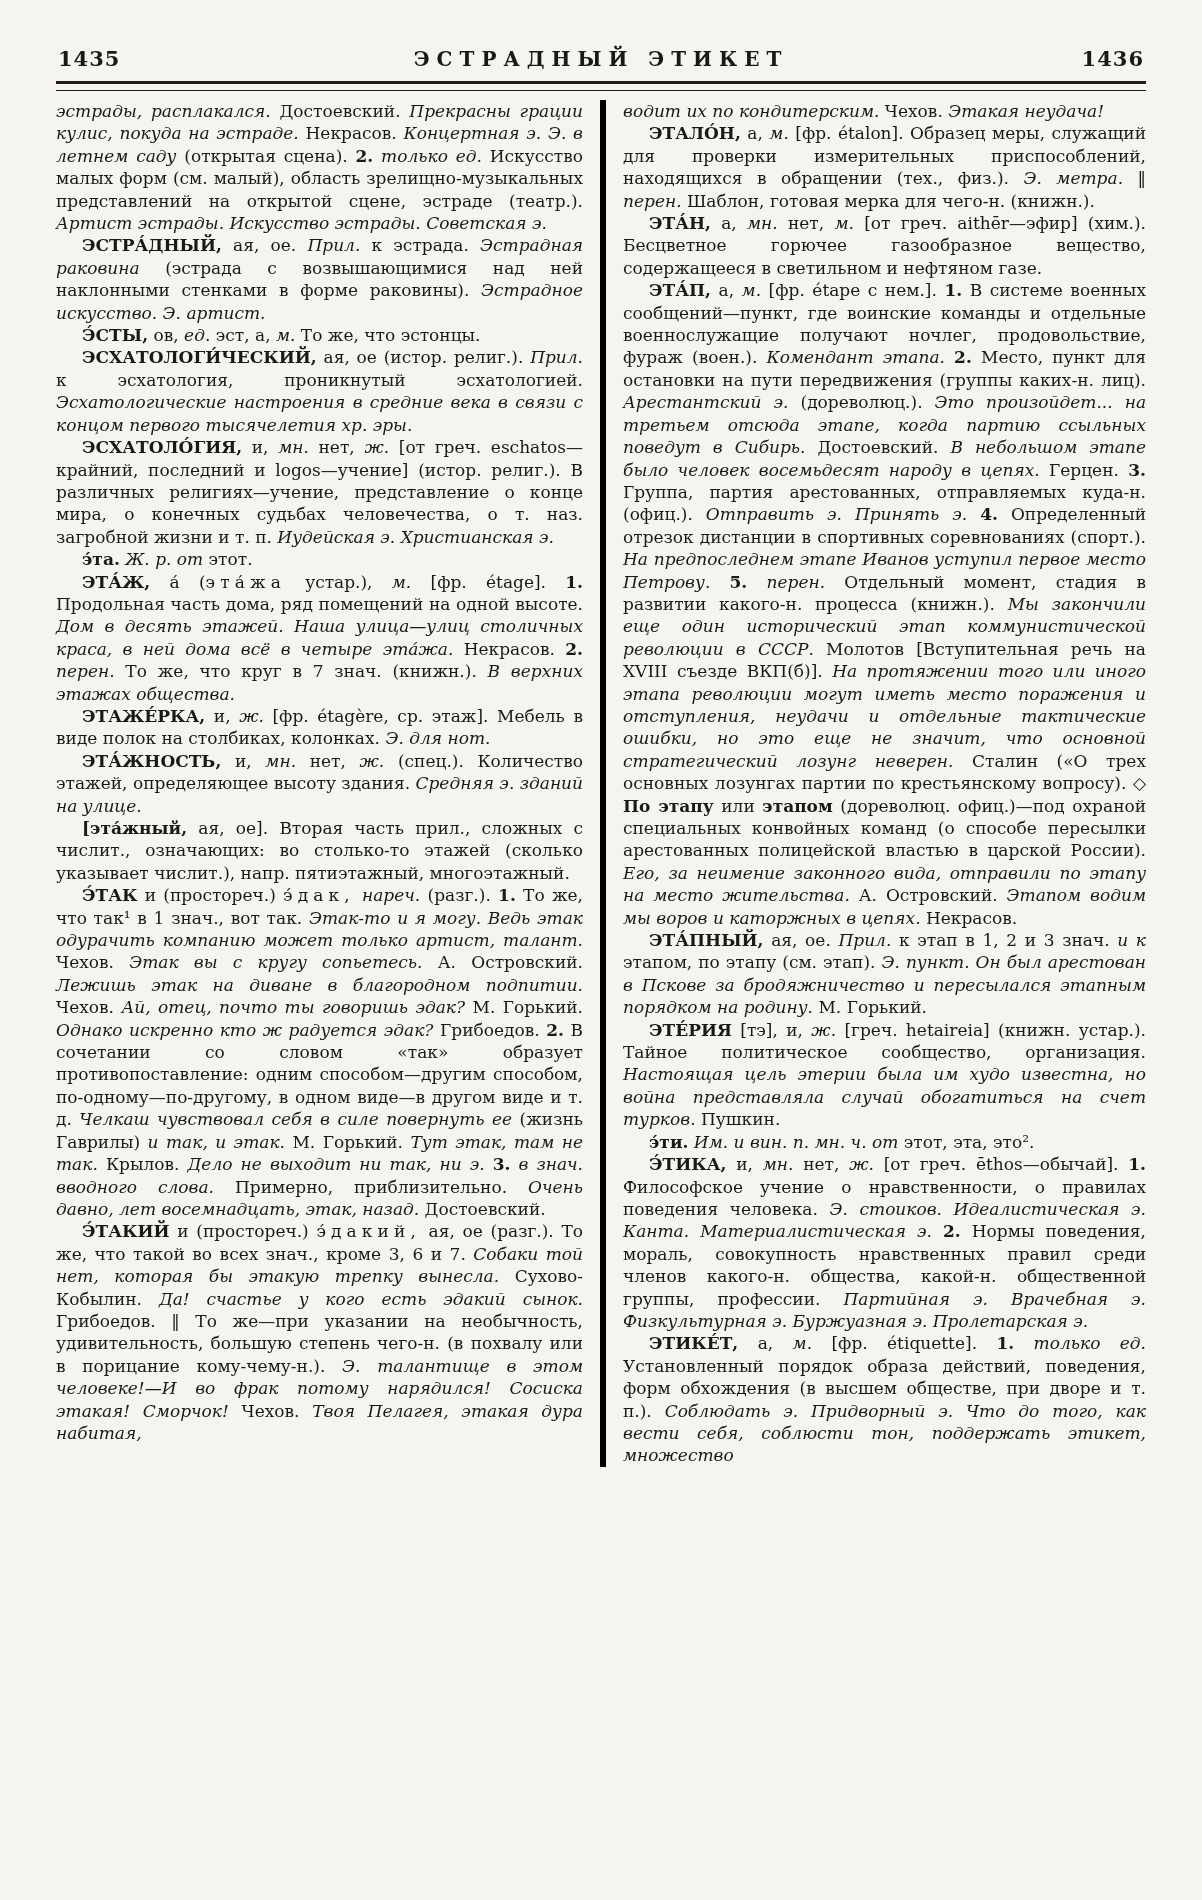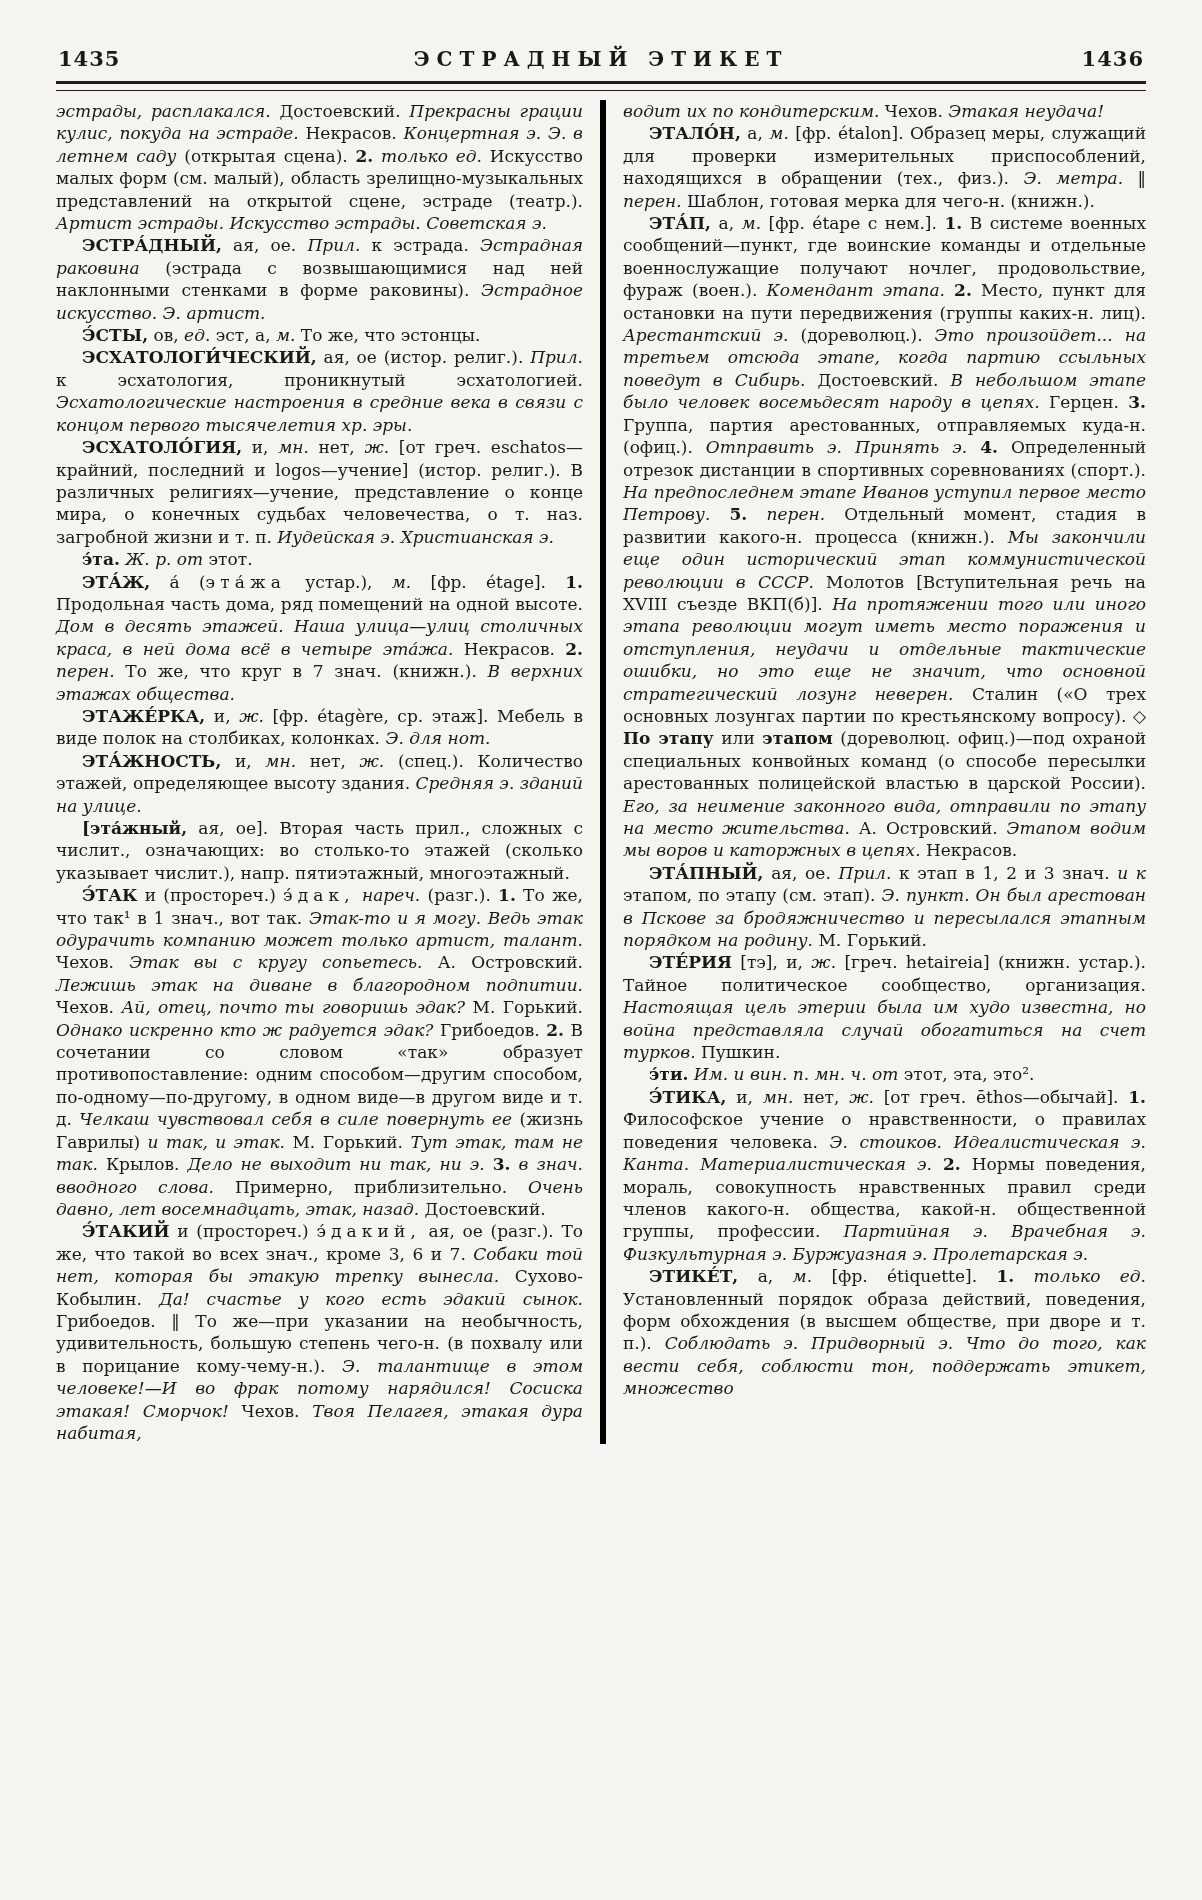--- a/index.html
+++ b/index.html
@@ -88,20 +88,21 @@
         <p class="entry"><span class="rb">ЭТА́Ж,</span> <span class="rn">а́ (</span><span class="rsp">эта́жа</span> <span class="rn">устар.),</span> <span class="ri">м.</span> <span class="rn">[фр. étage].</span> <span class="rb">1.</span> <span class="rn">Продольная часть дома, ряд помещений на одной высоте.</span> <span class="ri">Дом в десять этажей. Наша улица—улиц столичных краса, в ней дома всё в четыре эта́жа.</span> <span class="rn">Некрасов.</span> <span class="rb">2.</span> <span class="ri">перен.</span> <span class="rn">То же, что круг в 7 знач. (книжн.).</span> <span class="ri">В верхних этажах общества.</span></p>
         <p class="entry"><span class="rb">ЭТАЖЕ́РКА,</span> <span class="rn">и,</span> <span class="ri">ж.</span> <span class="rn">[фр. étagère, ср. этаж]. Мебель в виде полок на столбиках, колонках.</span> <span class="ri">Э. для нот.</span></p>
         <p class="entry"><span class="rb">ЭТА́ЖНОСТЬ,</span> <span class="rn">и,</span> <span class="ri">мн.</span> <span class="rn">нет,</span> <span class="ri">ж.</span> <span class="rn">(спец.). Количество этажей, определяющее высоту здания.</span> <span class="ri">Средняя э. зданий на улице.</span></p>
         <p class="entry"><span class="rb">[эта́жный,</span> <span class="rn">ая, ое]. Вторая часть прил., сложных с числит., означающих: во столько-то этажей (сколько указывает числит.), напр. пятиэтажный, многоэтажный.</span></p>
         <p class="entry"><span class="rb">Э́ТАК</span> <span class="rn">и (простореч.)</span> <span class="rsp">э́дак,</span> <span class="ri">нареч.</span> <span class="rn">(разг.).</span> <span class="rb">1.</span> <span class="rn">То же, что так¹ в 1 знач., вот так.</span> <span class="ri">Этак-то и я могу. Ведь этак одурачить компанию может только артист, талант.</span> <span class="rn">Чехов.</span> <span class="ri">Этак вы с кругу сопьетесь.</span> <span class="rn">А. Островский.</span> <span class="ri">Лежишь этак на диване в благородном подпитии.</span> <span class="rn">Чехов.</span> <span class="ri">Ай, отец, почто ты говоришь эдак?</span> <span class="rn">М. Горький.</span> <span class="ri">Однако искренно кто ж радуется эдак?</span> <span class="rn">Грибоедов.</span> <span class="rb">2.</span> <span class="rn">В сочетании со словом «так» образует противопоставление: одним способом—другим способом, по-одному—по-другому, в одном виде—в другом виде и т. д.</span> <span class="ri">Челкаш чувствовал себя в силе повернуть ее</span> <span class="rn">(жизнь Гаврилы)</span> <span class="ri">и так, и этак.</span> <span class="rn">М. Горький.</span> <span class="ri">Тут этак, там не так.</span> <span class="rn">Крылов.</span> <span class="ri">Дело не выходит ни так, ни э.</span> <span class="rb">3.</span> <span class="ri">в знач. вводного слова.</span> <span class="rn">Примерно, приблизительно.</span> <span class="ri">Очень давно, лет восемнадцать, этак, назад.</span> <span class="rn">Достоевский.</span></p>
         <p class="entry"><span class="rb">Э́ТАКИЙ</span> <span class="rn">и (простореч.)</span> <span class="rsp">э́дакий,</span> <span class="rn">ая, ое (разг.). То же, что такой во всех знач., кроме 3, 6 и 7.</span> <span class="ri">Собаки той нет, которая бы этакую трепку вынесла.</span> <span class="rn">Сухово-Кобылин.</span> <span class="ri">Да! счастье у кого есть эдакий сынок.</span> <span class="rn">Грибоедов. ‖ То же—при указании на необычность, удивительность, большую степень чего-н. (в похвалу или в порицание кому-чему-н.).</span> <span class="ri">Э. талантище в этом человеке!—И во фрак потому нарядился! Сосиска этакая! Сморчок!</span> <span class="rn">Чехов.</span> <span class="ri">Твоя Пелагея, этакая дура набитая,</span></p>
       </div>
     <div class="col col-right">
         <p class="entry no-indent"><span class="ri">водит их по кондитерским.</span> <span class="rn">Чехов.</span> <span class="ri">Этакая неудача!</span></p>
         <p class="entry"><span class="rb">ЭТАЛО́Н,</span> <span class="rn">а,</span> <span class="ri">м.</span> <span class="rn">[фр. étalon]. Образец меры, служащий для проверки измерительных приспособлений, находящихся в обращении (тех., физ.).</span> <span class="ri">Э. метра.</span> <span class="rn">‖</span> <span class="ri">перен.</span> <span class="rn">Шаблон, готовая мерка для чего-н. (книжн.).</span></p>
+        <p class="entry"><span class="rb">ЭТА́Н,</span> <span class="rn">а,</span> <span class="ri">мн.</span> <span class="rn">нет,</span> <span class="ri">м.</span> <span class="rn">[от греч. aithēr—эфир] (хим.). Бесцветное горючее газообразное вещество, содержащееся в светильном и нефтяном газе.</span></p>
         <p class="entry"><span class="rb">ЭТА́П,</span> <span class="rn">а,</span> <span class="ri">м.</span> <span class="rn">[фр. étape с нем.].</span> <span class="rb">1.</span> <span class="rn">В системе военных сообщений—пункт, где воинские команды и отдельные военнослужащие получают ночлег, продовольствие, фураж (воен.).</span> <span class="ri">Комендант этапа.</span> <span class="rb">2.</span> <span class="rn">Место, пункт для остановки на пути передвижения (группы каких-н. лиц).</span> <span class="ri">Арестантский э.</span> <span class="rn">(дореволюц.).</span> <span class="ri">Это произойдет... на третьем отсюда этапе, когда партию ссыльных поведут в Сибирь.</span> <span class="rn">Достоевский.</span> <span class="ri">В небольшом этапе было человек восемьдесят народу в цепях.</span> <span class="rn">Герцен.</span> <span class="rb">3.</span> <span class="rn">Группа, партия арестованных, отправляемых куда-н. (офиц.).</span> <span class="ri">Отправить э. Принять э.</span> <span class="rb">4.</span> <span class="rn">Определенный отрезок дистанции в спортивных соревнованиях (спорт.).</span> <span class="ri">На предпоследнем этапе Иванов уступил первое место Петрову.</span> <span class="rb">5.</span> <span class="ri">перен.</span> <span class="rn">Отдельный момент, стадия в развитии какого-н. процесса (книжн.).</span> <span class="ri">Мы закончили еще один исторический этап коммунистической революции в СССР.</span> <span class="rn">Молотов [Вступительная речь на XVIII съезде ВКП(б)].</span> <span class="ri">На протяжении того или иного этапа революции могут иметь место поражения и отступления, неудачи и отдельные тактические ошибки, но это еще не значит, что основной стратегический лозунг неверен.</span> <span class="rn">Сталин («О трех основных лозунгах партии по крестьянскому вопросу).</span> <span class="rn">◇</span> <span class="rb">По этапу</span> <span class="rn">или</span> <span class="rb">этапом</span> <span class="rn">(дореволюц. офиц.)—под охраной специальных конвойных команд (о способе пересылки арестованных полицейской властью в царской России).</span> <span class="ri">Его, за неимение законного вида, отправили по этапу на место жительства.</span> <span class="rn">А. Островский.</span> <span class="ri">Этапом водим мы воров и каторжных в цепях.</span> <span class="rn">Некрасов.</span></p>
         <p class="entry"><span class="rb">ЭТА́ПНЫЙ,</span> <span class="rn">ая, ое.</span> <span class="ri">Прил.</span> <span class="rn">к этап в 1, 2 и 3 знач.</span> <span class="ri">и к</span> <span class="rn">этапом, по этапу (см. этап).</span> <span class="ri">Э. пункт. Он был арестован в Пскове за бродяжничество и пересылался этапным порядком на родину.</span> <span class="rn">М. Горький.</span></p>
         <p class="entry"><span class="rb">ЭТЕ́РИЯ</span> <span class="rn">[тэ], и,</span> <span class="ri">ж.</span> <span class="rn">[греч. hetaireia] (книжн. устар.). Тайное политическое сообщество, организация.</span> <span class="ri">Настоящая цель этерии была им худо известна, но война представляла случай обогатиться на счет турков.</span> <span class="rn">Пушкин.</span></p>
         <p class="entry"><span class="rb">э́ти.</span> <span class="ri">Им. и вин. п. мн. ч. от</span> <span class="rn">этот, эта, это².</span></p>
         <p class="entry"><span class="rb">Э́ТИКА,</span> <span class="rn">и,</span> <span class="ri">мн.</span> <span class="rn">нет,</span> <span class="ri">ж.</span> <span class="rn">[от греч. ēthos—обычай].</span> <span class="rb">1.</span> <span class="rn">Философское учение о нравственности, о правилах поведения человека.</span> <span class="ri">Э. стоиков. Идеалистическая э. Канта. Материалистическая э.</span> <span class="rb">2.</span> <span class="rn">Нормы поведения, мораль, совокупность нравственных правил среди членов какого-н. общества, какой-н. общественной группы, профессии.</span> <span class="ri">Партийная э. Врачебная э. Физкультурная э. Буржуазная э. Пролетарская э.</span></p>
         <p class="entry"><span class="rb">ЭТИКЕ́Т,</span> <span class="rn">а,</span> <span class="ri">м.</span> <span class="rn">[фр. étiquette].</span> <span class="rb">1.</span> <span class="ri">только ед.</span> <span class="rn">Установленный порядок образа действий, поведения, форм обхождения (в высшем обществе, при дворе и т. п.).</span> <span class="ri">Соблюдать э. Придворный э. Что до того, как вести себя, соблюсти тон, поддержать этикет, множество</span></p>
       </div>
   </div>
 </div>
 

